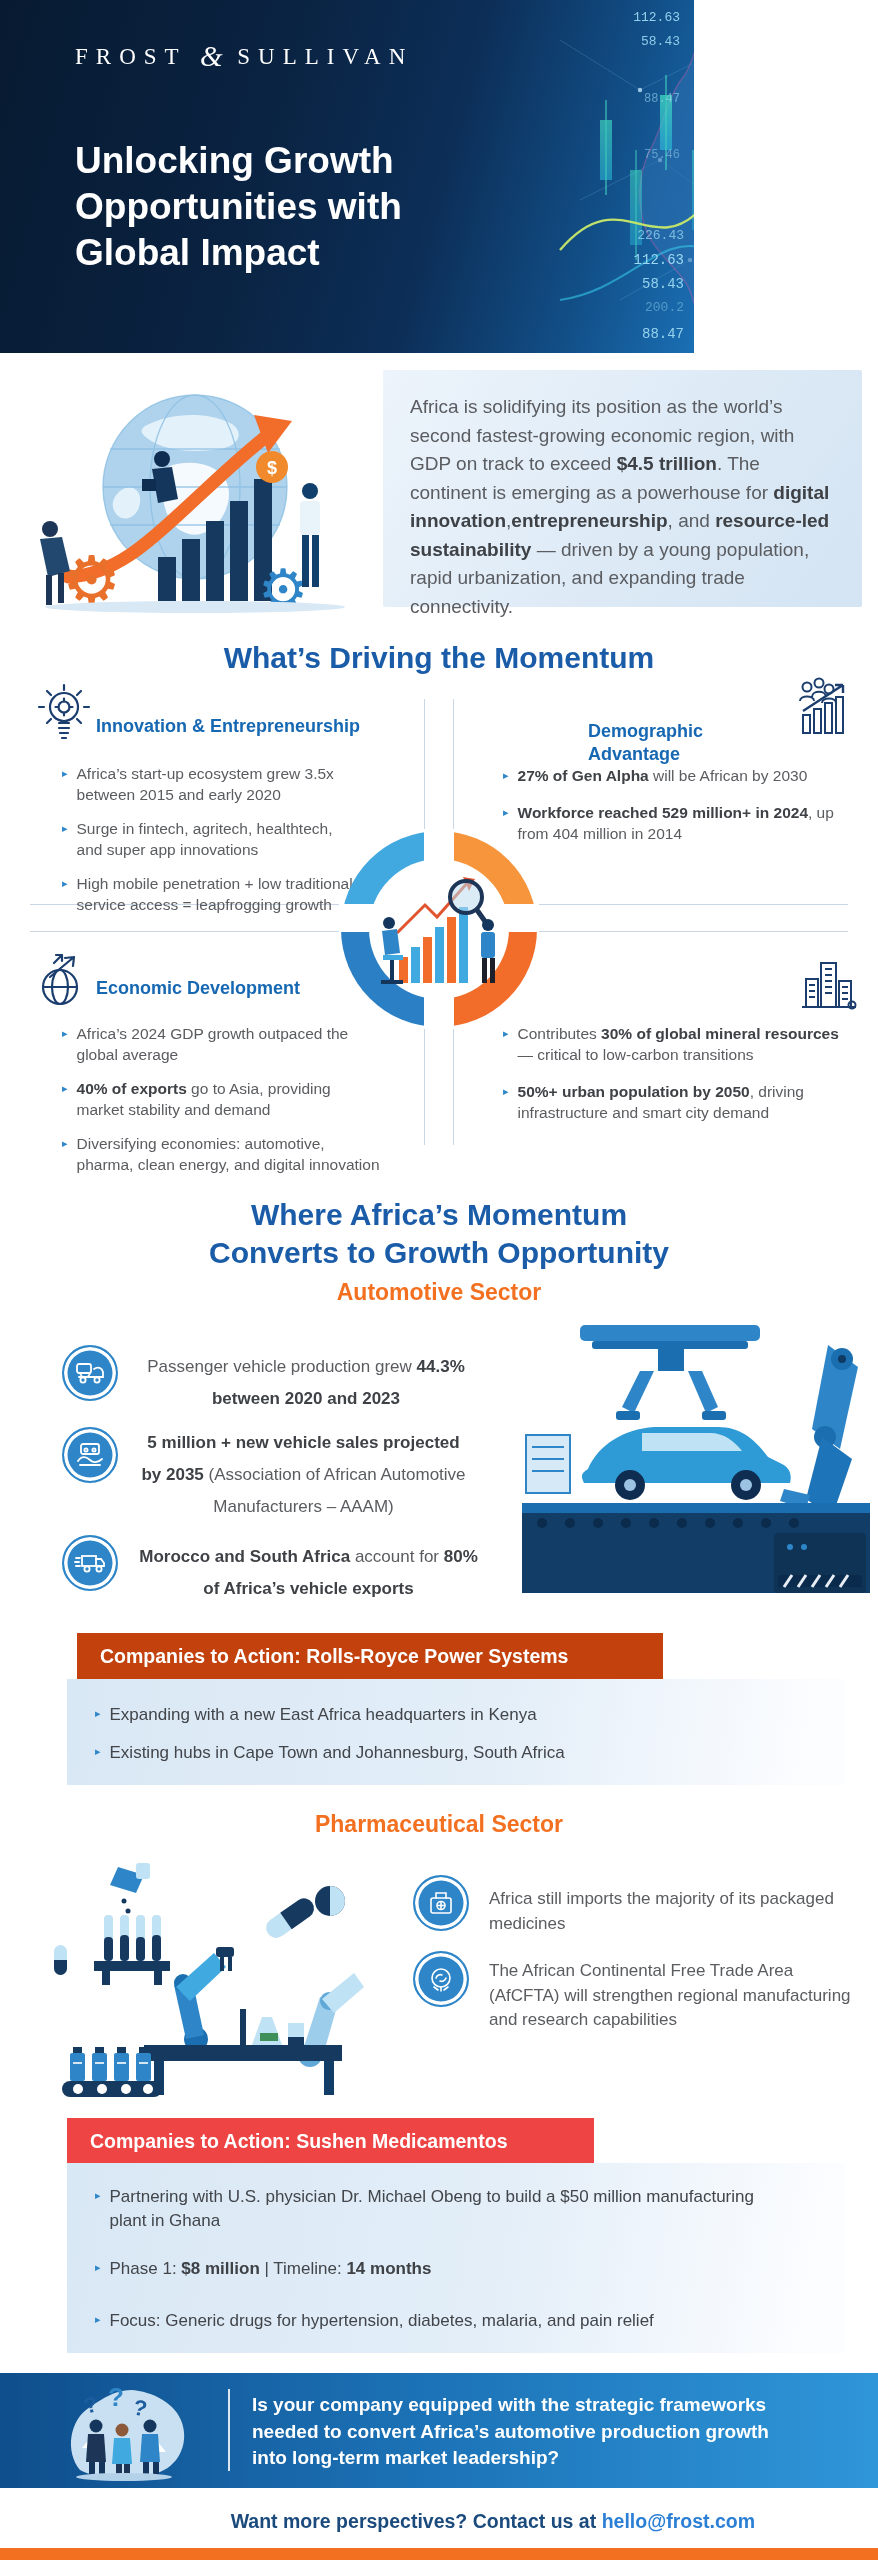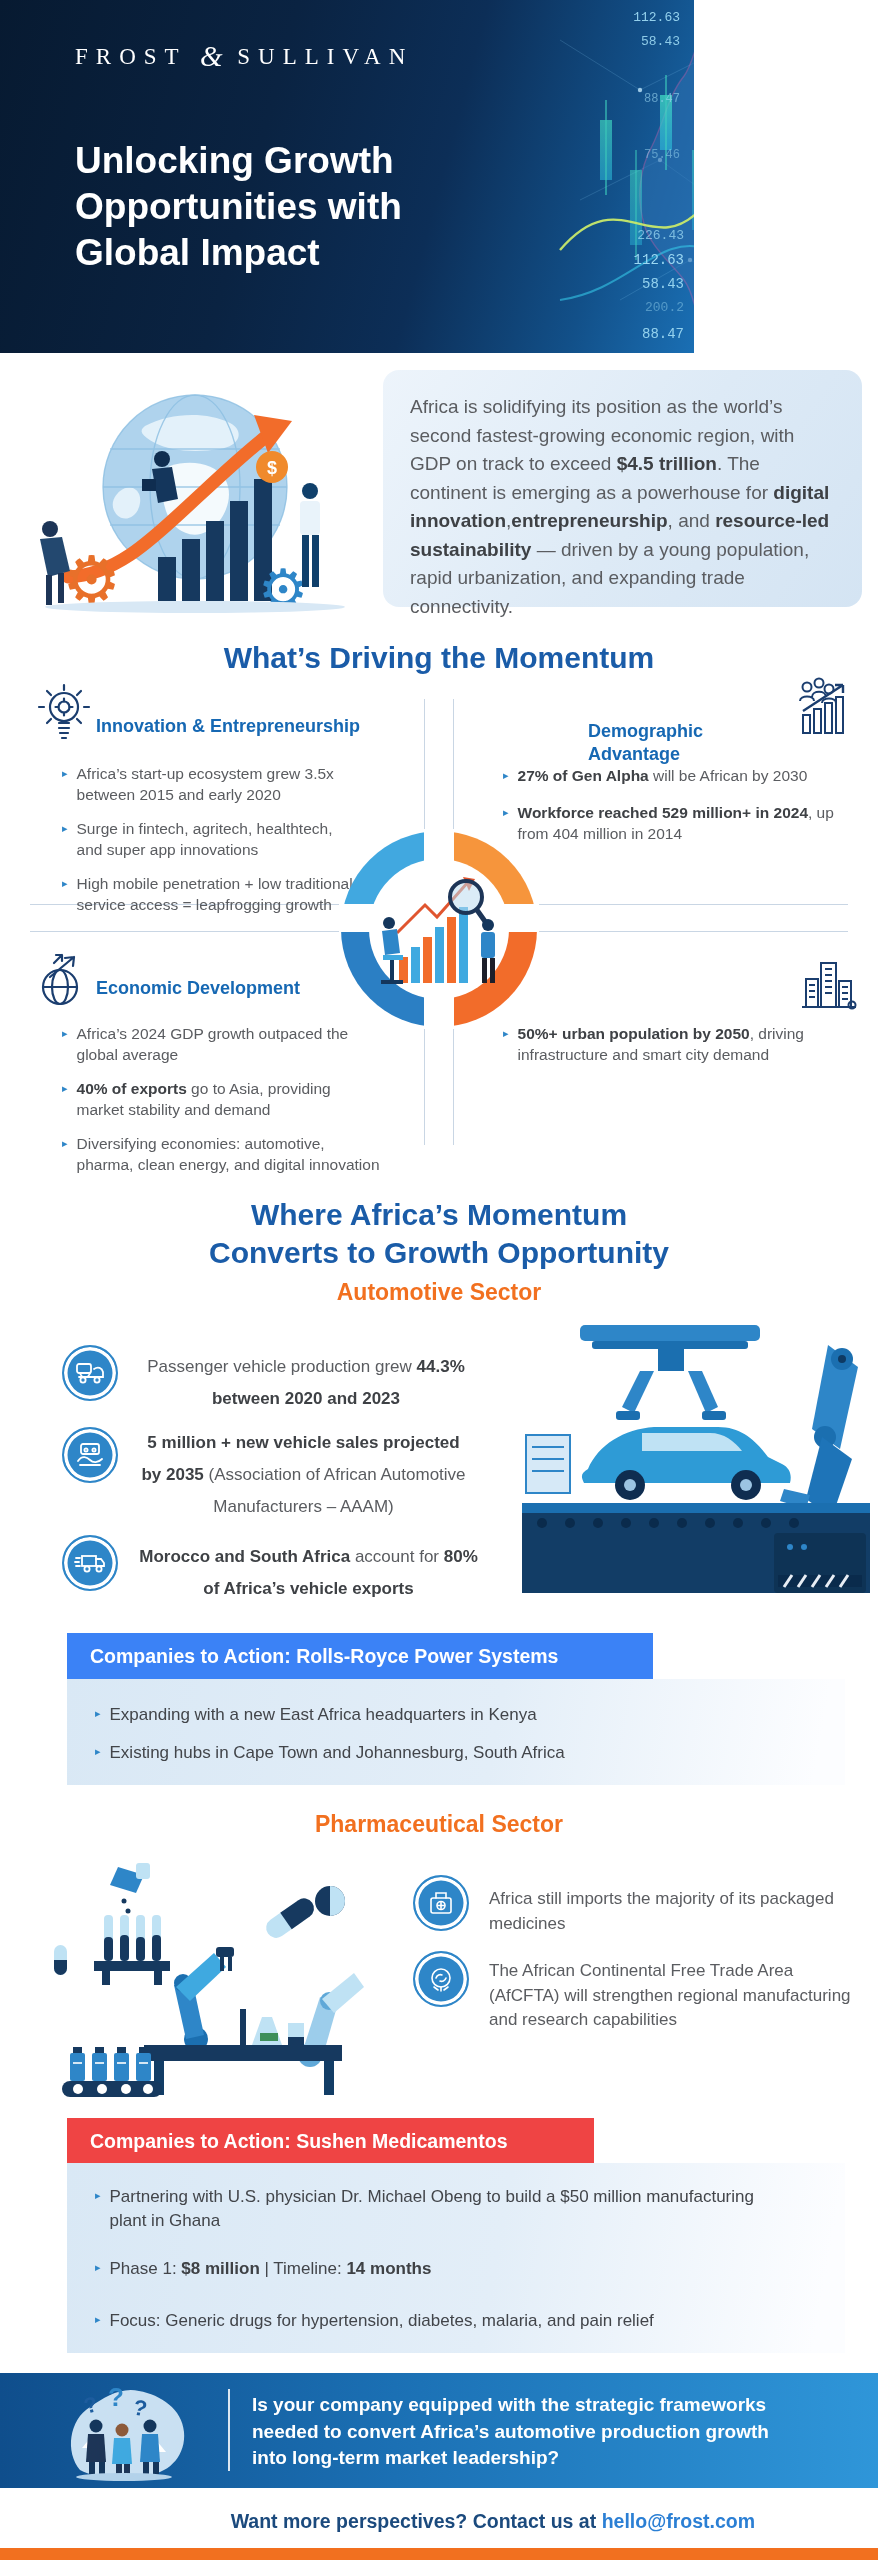--- a/index.html
+++ b/index.html
@@ -14,21 +14,21 @@
   .tick{position:absolute;font-family:"Liberation Mono",monospace;color:#9bd8f2;}
   .logo{position:absolute;top:38px;left:75px;color:#fff;font-family:"Liberation Serif",serif;
         font-size:23px;letter-spacing:8px;white-space:nowrap;}
   .logo .amp{font-style:italic;font-size:29px;letter-spacing:1px;position:relative;top:2px;}
   .title{position:absolute;top:138px;left:75px;}
   .title .accent{color:#F26B2B;font-size:40px;font-weight:bold;line-height:48px;}
   .title .line{color:#ffffff;font-size:37px;font-weight:bold;line-height:46px;}
 
   
   .intro{position:absolute;top:353px;left:0;width:878px;height:272px;}
-  .intro-panel{position:absolute;left:383px;top:17px;width:479px;height:237px;border-radius:16px;
+  .intro-panel{position:absolute;left:383px;top:17px;width:479px;height:237px;border-radius:2px;
     background:linear-gradient(125deg,#EDF4FB 0%,#DDEAF6 55%,#D4E4F3 100%);}
   .intro-text{position:absolute;left:27px;top:23px;right:22px;font-size:19px;line-height:28.5px;color:#5A5C60;}
   .intro-illus{position:absolute;left:10px;top:18px;width:365px;height:245px;}
 
   
   .momentum{position:absolute;top:625px;left:0;width:878px;height:540px;}
   .m-heading{position:absolute;top:16px;left:0;width:100%;text-align:center;
     font-size:30px;font-weight:bold;color:#1A5CA8;}
   .cross-v{position:absolute;left:424px;top:74px;width:30px;height:446px;background:#fff;
     border-left:1px solid #C9D6E4;border-right:1px solid #C9D6E4;box-sizing:border-box;}
@@ -53,21 +53,21 @@
   .sector-title{position:absolute;left:0;width:100%;text-align:center;font-size:23px;font-weight:bold;color:#F2701F;}
   .badge{position:absolute;width:56px;height:56px;border-radius:50%;background:#2E86C8;
     border:2.5px solid #2E86C8;box-shadow:inset 0 0 0 3.5px #fff;box-sizing:border-box;
     display:flex;align-items:center;justify-content:center;}
   .auto-text{position:absolute;font-size:17px;line-height:32px;color:#5A5C60;text-align:center;}
   .auto-illus{position:absolute;left:522px;top:152px;width:348px;height:285px;}
 
   
   .banner{position:absolute;height:46px;color:#fff;font-weight:bold;font-size:19.5px;line-height:46px;
     padding-left:23px;box-sizing:border-box;white-space:nowrap;}
-  .banner.navy{background:#3b82f6;}
+  .banner.navy{background:#c2410c;margin-left:10px;}
   .banner.orange{background:#ef4444;}
   .action-box{position:absolute;left:67px;width:778px;
     background:linear-gradient(100deg,#D9E8F5 0%,#E3EEF8 55%,#FCFDFF 96%);}
   .action-box .bullet{font-size:17px;line-height:24px;color:#42454A;}
   .rr{position:absolute;top:1633px;left:0;width:878px;height:160px;}
   .pharma{position:absolute;top:1793px;left:0;width:878px;height:325px;}
   .ph-illus{position:absolute;left:48px;top:56px;width:385px;height:265px;}
   .ph-text{position:absolute;font-size:17px;line-height:24.5px;color:#5A5C60;margin-top:8px;}
   .sushen{position:absolute;top:2118px;left:0;width:878px;height:255px;}
 
@@ -326,20 +326,24 @@
       <g stroke="#1B3E6F" stroke-width="2" fill="none">
         <rect x="6" y="24" width="12" height="28"></rect>
         <rect x="21" y="8" width="15" height="44"></rect>
         <rect x="39" y="26" width="12" height="26"></rect>
         <path d="M25,14 L32,14 M25,20 L32,20 M25,26 L32,26 M25,32 L32,32 M25,38 L32,38 M9,30 L15,30 M9,36 L15,36 M9,42 L15,42 M42,32 L48,32 M42,38 L48,38 M42,44 L48,44"></path>
         <circle cx="52" cy="50" r="3.5"></circle>
         <path d="M2,52 L56,52"></path>
       </g>
     </svg>
     <div class="q-bullets" style="left:503px;top:398px;width:350px">
+      <div class="bullet" style="margin-bottom:16px">
+          <span class="arrow"></span>
+          <span><span>Contributes </span><span class="b">30% of global mineral resources</span><span> — critical to low-carbon transitions</span></span>
+        </div>
       <div class="bullet">
           <span class="arrow"></span>
           <span><span class="b">50%+ urban population by 2050</span><span>, driving infrastructure and smart city demand</span></span>
         </div>
     </div>
   </div>
 
   <div class="growth">
     <div class="g-head" style="top:31px">Where Africa’s Momentum</div>
     <div class="g-head" style="top:69px">Converts to Growth Opportunity</div>

